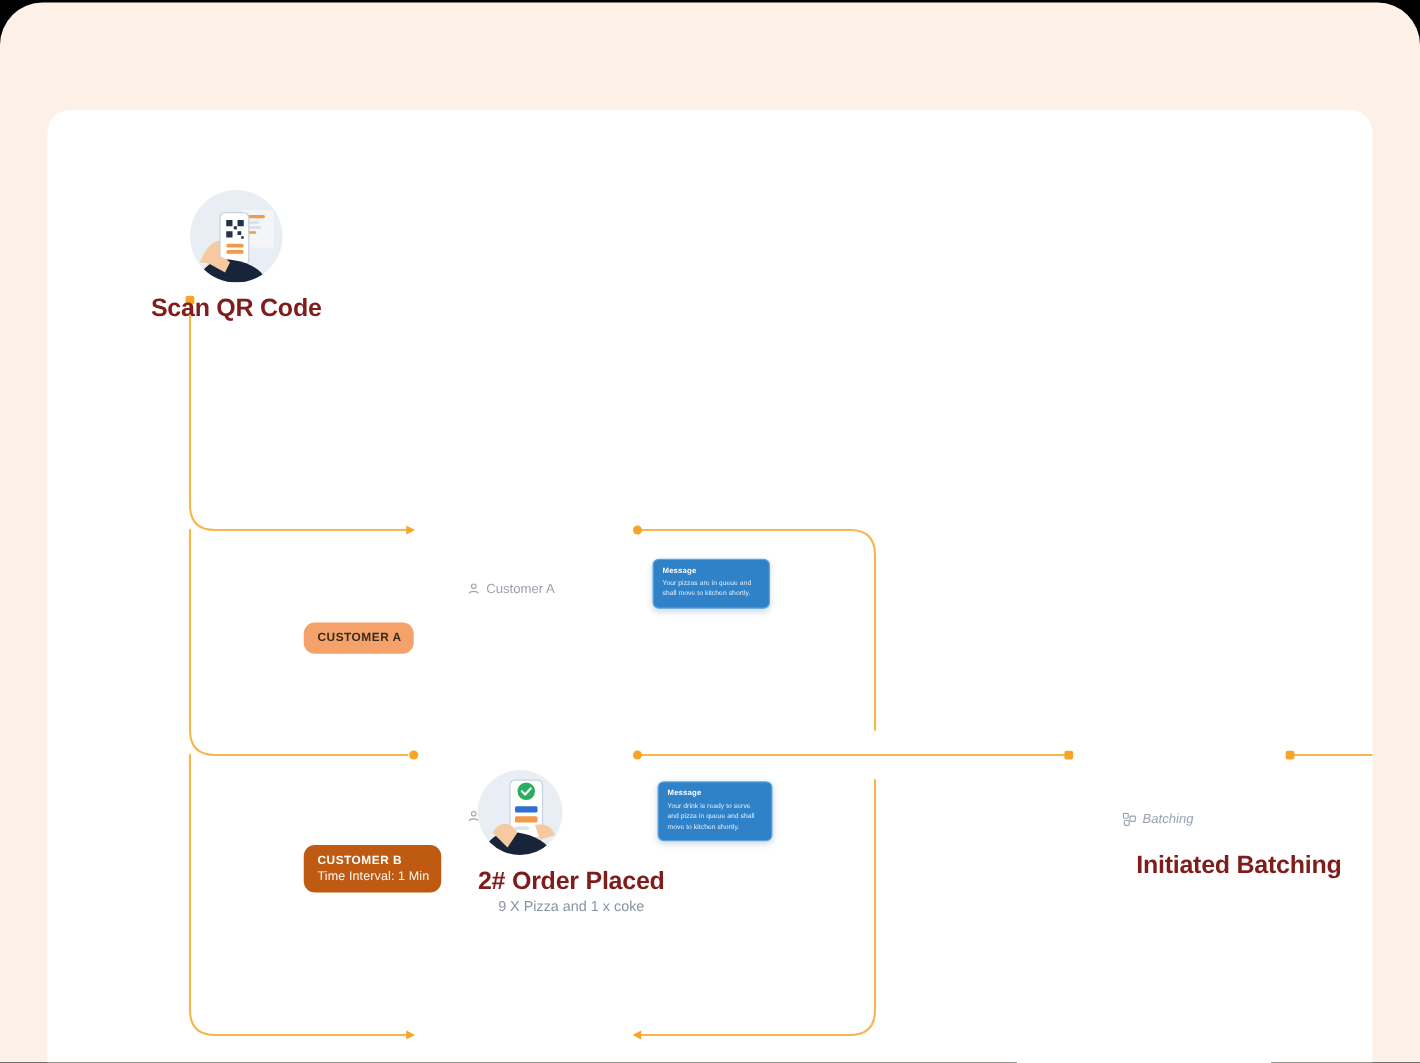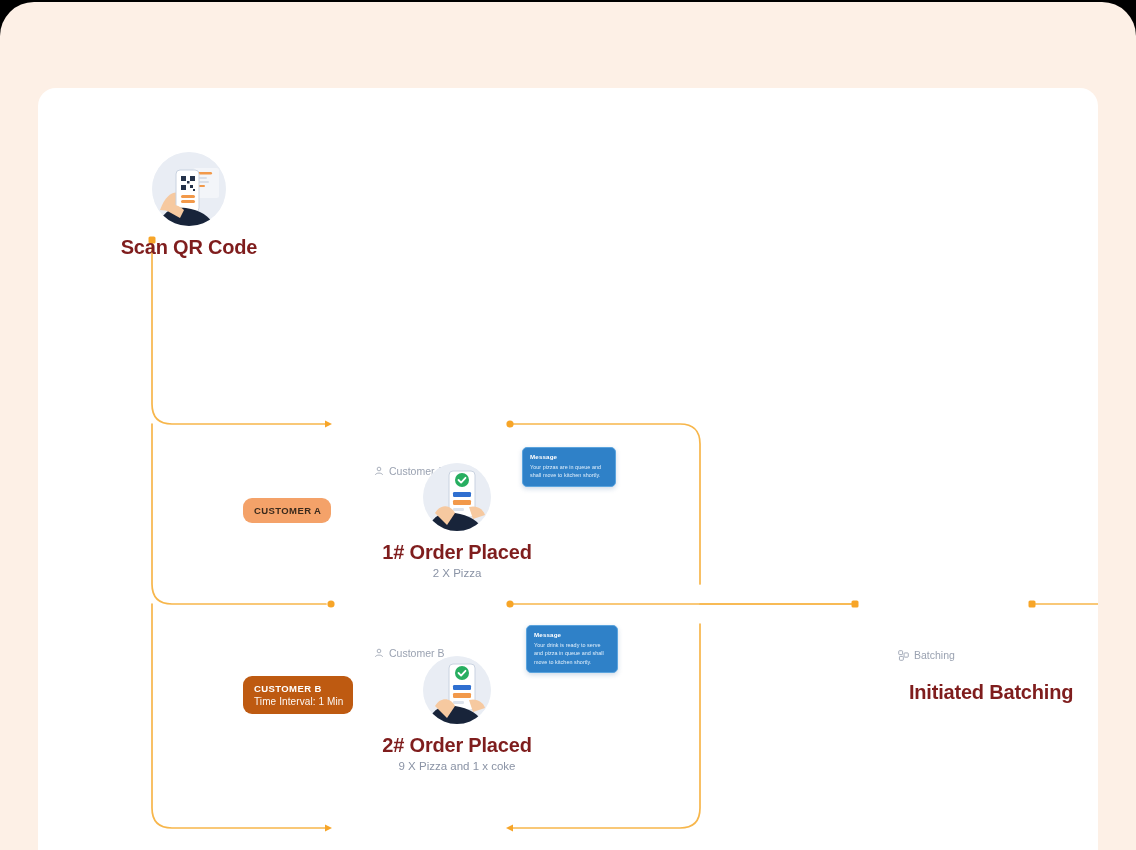--- a/index.html
+++ b/index.html
@@ -198,58 +198,40 @@
     </div>
 
     <div class="node-tag" style="left:336px; top:377px;">
       <svg width="10" height="10" viewBox="0 0 12 12">
         <circle cx="6" cy="3.6" r="2.2" fill="none" stroke="#9AA2B1" stroke-width="1"></circle>
         <path d="M1.8 10.6 C1.8 7.8 10.2 7.8 10.2 10.6" fill="none" stroke="#9AA2B1" stroke-width="1"></path>
       </svg>
       <span>Customer A</span>
     </div>
 
-    <div class="node" style="left:344px; top:375px; width:150px; display:flex; flex-direction:column; align-items:center;">
-      <div class="node-circle small">
-        <svg width="68" height="68" viewBox="0 0 68 68">
-          <circle cx="34" cy="34" r="34" fill="#E9EDF4"></circle>
-          <rect x="26" y="8" width="26" height="46" rx="4" fill="#FFFFFF" stroke="#C9D2E0" stroke-width="1"></rect>
-          <circle cx="39" cy="17" r="7" fill="#27AE60"></circle>
-          <path d="M35.5 17 l2.6 2.6 l4.4 -4.8" stroke="#fff" stroke-width="1.8" fill="none" stroke-linecap="round" stroke-linejoin="round"></path>
-          <rect x="30" y="29" width="18" height="5" rx="1.2" fill="#2F6FD0"></rect>
-          <rect x="30" y="37" width="18" height="5" rx="1.2" fill="#F2994A"></rect>
-          <rect x="30" y="45" width="11" height="3" rx="1.2" fill="#DDE3EC"></rect>
-          <path d="M4 68 C8 54 18 48 32 50 C46 52 56 58 61 68 Z" fill="#18243A"></path>
-          <path d="M12 50 C18 40 28 42 32 50 L24 62 Z" fill="#F6C9A0"></path>
-          <path d="M46 44 C54 42 60 46 62 52 L50 56 Z" fill="#F6C9A0"></path>
-        </svg>
-      </div>
-      <div class="node-title">1# Order Placed</div>
-      <div class="node-sub">2 X Pizza</div>
-    </div>
 
     <div class="msg-bubble" style="left:484px; top:359px; width:94px;">
       <div class="msg-title">Message</div>
       <div class="msg-body">Your pizzas are in queue and shall move to kitchen shortly.</div>
     </div>
 
     <div class="cust-badge" style="left:205px; top:588px; background:#BE5A11; color:#FFFFFF;">
       <div class="cb-name">CUSTOMER B</div>
       <div class="cb-sub">Time Interval: 1 Min</div>
     </div>
 
     <div class="node-tag" style="left:336px; top:559px;">
       <svg width="10" height="10" viewBox="0 0 12 12">
         <circle cx="6" cy="3.6" r="2.2" fill="none" stroke="#9AA2B1" stroke-width="1"></circle>
         <path d="M1.8 10.6 C1.8 7.8 10.2 7.8 10.2 10.6" fill="none" stroke="#9AA2B1" stroke-width="1"></path>
       </svg>
       <span>Customer B</span>
     </div>
 
-    <div class="node" style="left:344px; top:568px; width:150px; display:flex; flex-direction:column; align-items:center;">
+    <div class="node" style="left:344px; top:528px; width:150px; display:flex; flex-direction:column; ">
       <div class="node-circle small">
         <svg width="68" height="68" viewBox="0 0 68 68">
           <circle cx="34" cy="34" r="34" fill="#E9EDF4"></circle>
           <rect x="26" y="8" width="26" height="46" rx="4" fill="#FFFFFF" stroke="#C9D2E0" stroke-width="1"></rect>
           <circle cx="39" cy="17" r="7" fill="#27AE60"></circle>
           <path d="M35.5 17 l2.6 2.6 l4.4 -4.8" stroke="#fff" stroke-width="1.8" fill="none" stroke-linecap="round" stroke-linejoin="round"></path>
           <rect x="30" y="29" width="18" height="5" rx="1.2" fill="#2F6FD0"></rect>
           <rect x="30" y="37" width="18" height="5" rx="1.2" fill="#F2994A"></rect>
           <rect x="30" y="45" width="11" height="3" rx="1.2" fill="#DDE3EC"></rect>
           <path d="M4 68 C8 54 18 48 32 50 C46 52 56 58 61 68 Z" fill="#18243A"></path>
@@ -259,21 +241,21 @@
       </div>
       <div class="node-title">2# Order Placed</div>
       <div class="node-sub">9 X Pizza and 1 x coke</div>
     </div>
 
     <div class="msg-bubble" style="left:488px; top:537px; width:92px;">
       <div class="msg-title">Message</div>
       <div class="msg-body">Your drink is ready to serve and pizza in queue and shall move to kitchen shortly.</div>
     </div>
 
-    <div class="node-tag" style="left:860px; top:561px;">
+    <div class="node-tag" style="left:860px; top:561px;font-style:italic;">
       <svg width="11" height="11" viewBox="0 0 12 12">
         <rect x="0.8" y="0.8" width="4.2" height="4.2" rx="0.8" fill="none" stroke="#9AA2B1" stroke-width="1"></rect>
         <rect x="6.6" y="3.2" width="4.6" height="4.6" rx="0.8" fill="none" stroke="#9AA2B1" stroke-width="1"></rect>
         <rect x="1.6" y="7" width="4.2" height="4.2" rx="0.8" fill="none" stroke="#9AA2B1" stroke-width="1"></rect>
       </svg>
       <span>Batching</span>
     </div>
 
     <div class="node" style="left:871px; top:562px; width:150px; display:flex; flex-direction:row; align-items:center;">
       <div class="node-circle">

